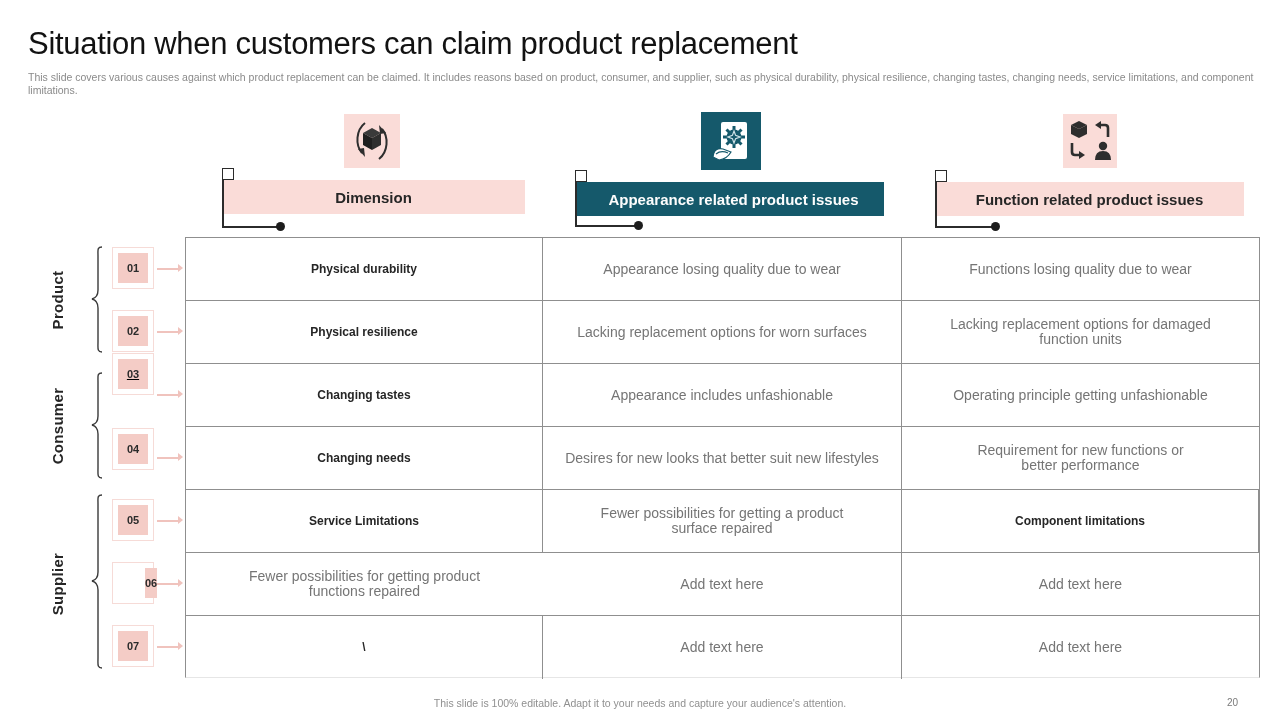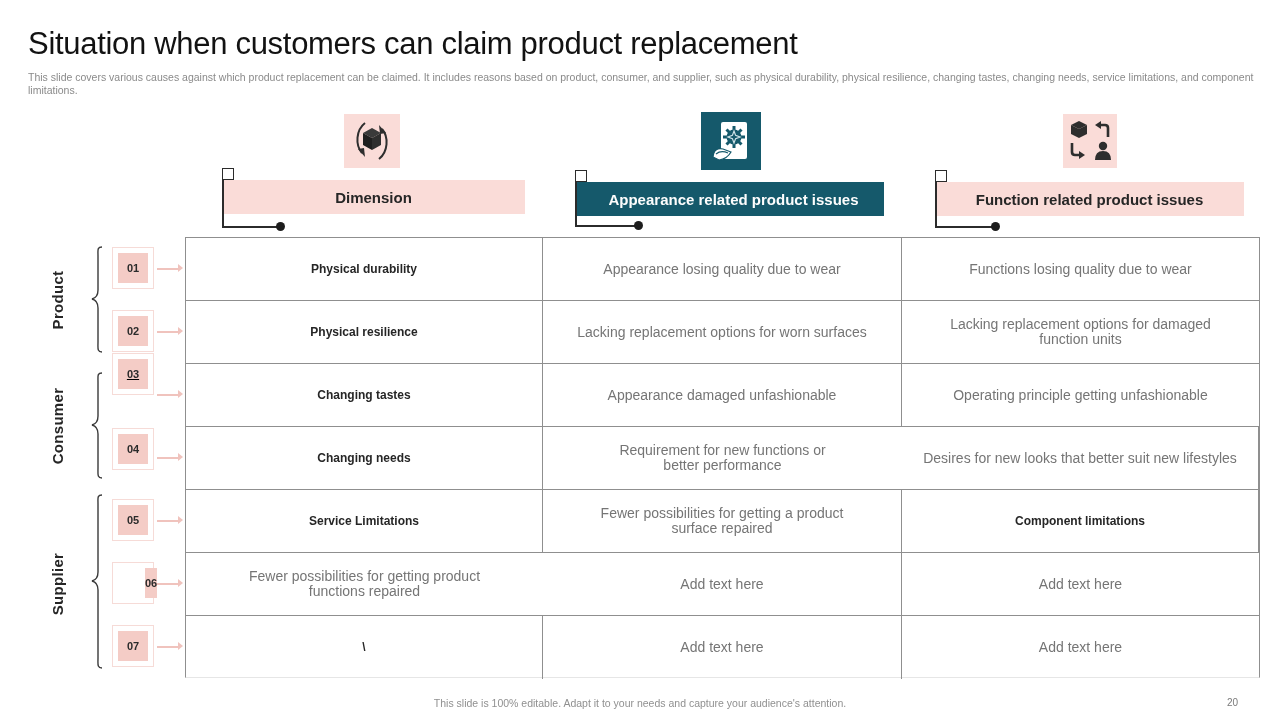--- a/index.html
+++ b/index.html
@@ -129,26 +129,26 @@
   <div class="grid">
     <div class="cell cell-dim">Physical durability</div>
     <div class="cell cell-txt">Appearance losing quality due to wear</div>
     <div class="cell cell-txt last-col">Functions losing quality due to wear</div>
 
     <div class="cell cell-dim">Physical resilience</div>
     <div class="cell cell-txt">Lacking replacement options for worn surfaces</div>
     <div class="cell cell-txt last-col" style="padding:0 45px;">Lacking replacement options for damaged function units</div>
 
     <div class="cell cell-dim">Changing tastes</div>
-    <div class="cell cell-txt">Appearance damaged unfashionable</div>
+    <div class="cell cell-txt">Appearance includes unfashionable</div>
     <div class="cell cell-txt last-col">Operating principle getting unfashionable</div>
 
     <div class="cell cell-dim">Changing needs</div>
+    <div class="cell cell-txt" style="padding:0 16px;">Desires for new looks that better suit new lifestyles</div>
     <div class="cell cell-txt last-col" style="padding:0 70px;">Requirement for new functions or better performance</div>
-    <div class="cell cell-txt" style="padding:0 16px;">Desires for new looks that better suit new lifestyles</div>
 
     <div class="cell cell-dim">Service Limitations</div>
     <div class="cell cell-txt" style="padding:0 55px;">Fewer possibilities for getting a product surface repaired</div>
     <div class="cell cell-dim">Component limitations</div>
 
     <div class="cell cell-txt last-col" style="padding:0 60px;">Fewer possibilities for getting product functions repaired</div>
     <div class="cell cell-txt">Add text here</div>
     <div class="cell cell-txt last-col">Add text here</div>
 
     <div class="cell cell-dim last-row">\</div>

